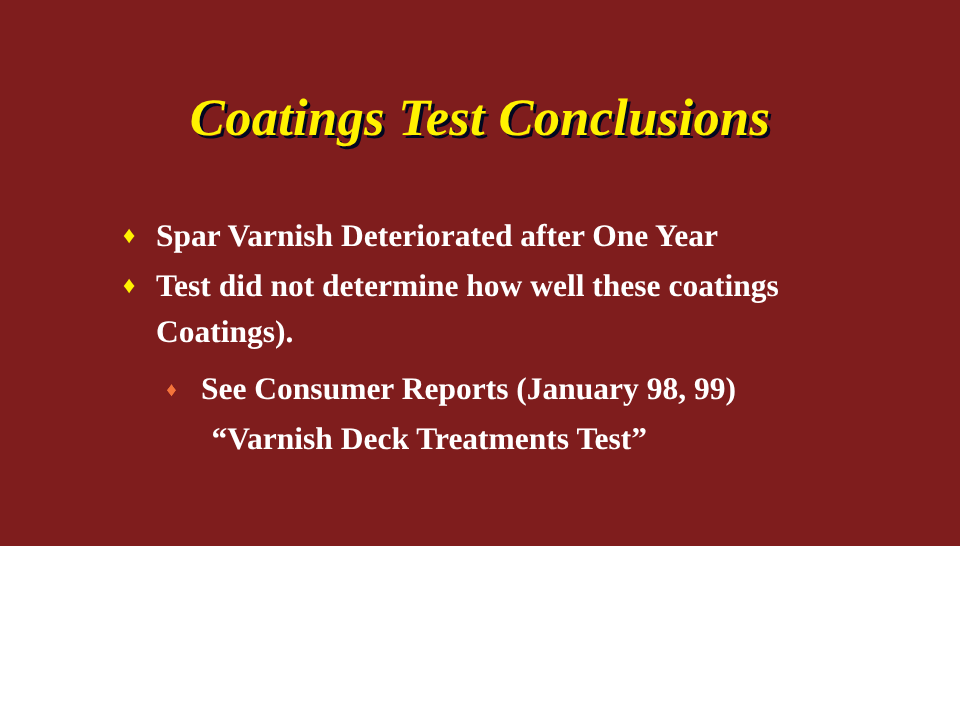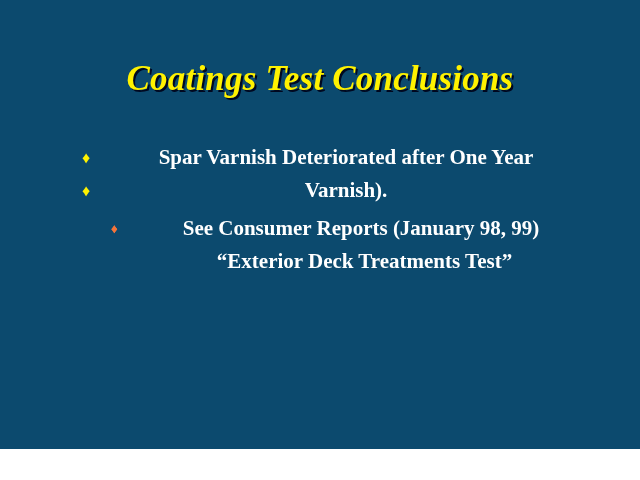--- a/index.html
+++ b/index.html
@@ -8,22 +8,22 @@
   }
   body {
     width: 640px;
     height: 480px;
     overflow: hidden;
     font-family: "Liberation Serif", serif;
   }
   .slide {
     position: relative;
     width: 640px;
-    height: 449px;
-    background: #0c4a6e;
+    height: 364px;
+    background: #7f1d1d;
     box-sizing: border-box;
   }
   .slide-title {
     position: absolute;
     left: 0;
     top: 58px;
     width: 640px;
     text-align: center;
     font-family: "Liberation Serif", serif;
     font-weight: bold;
@@ -72,21 +72,20 @@
   .bullet-l2 > .marker {
     position: absolute;
     left: 33px;
     top: 0;
     font-size: 13px;
     line-height: 33px;
     color: #F4743B;
   }
   .bullet-line {
     display: block;
-    text-align: center;
   }
   .bullet-line.indent {
     padding-left: 7px;
   }
 </style>
 </head>
 <body>
 
 <div class="slide">
 
@@ -94,27 +93,28 @@
 
   <div class="body-block">
 
     <div class="bullet-l1">
       <span class="marker">♦</span>
       <span class="bullet-line">Spar Varnish Deteriorated after One Year</span>
     </div>
 
     <div class="bullet-l1">
       <span class="marker">♦</span>
-      <span class="bullet-line">Varnish).</span>
+      <span class="bullet-line">Test did not determine how well these coatings</span>
+      <span class="bullet-line">Coatings).</span>
     </div>
 
     <div class="bullet-l2">
       <span class="marker">♦</span>
     </div>
 
     <div class="bullet-l2">
       <span class="marker">♦</span>
       <span class="bullet-line">See Consumer Reports (January 98, 99)</span>
-      <span class="bullet-line indent">“Exterior Deck Treatments Test”</span>
+      <span class="bullet-line indent">“Varnish Deck Treatments Test”</span>
     </div>
 
   </div>
 </div>
 
 </body></html>

